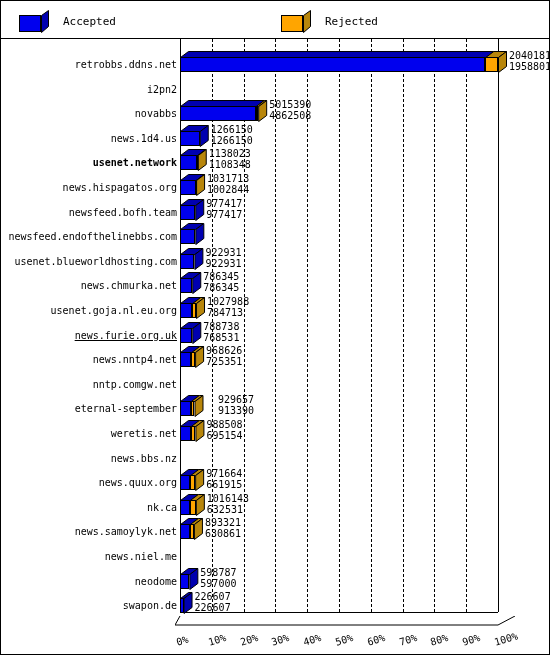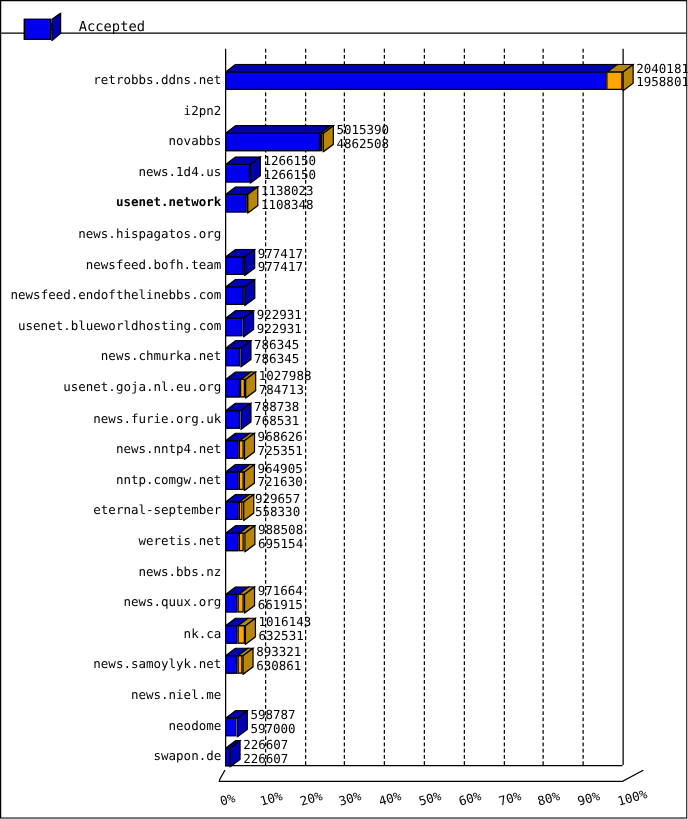--- a/index.html
+++ b/index.html
@@ -21,21 +21,21 @@
     border: 1px solid #000000;
     box-sizing: border-box;
     background: #ffffff;
   }
 
   
   #legend {
     position: absolute;
     left: 0; top: 0;
     width: 548px;
-    height: 26px;
+    height: 38px;
     border-bottom: 1px solid #000000;
     box-sizing: border-box;
   }
   .legend-entry {
     position: absolute;
     top: 8px;
     height: 24px;
     display: flex;
     align-items: center;
   }
@@ -205,37 +205,53 @@
         <div class="cube-side">
           <svg width="9" height="23" viewBox="0 0 9 23">
             <polygon points="0.5,5.5 7.5,0.5 7.5,16.5 0.5,22.5" fill="#0000b0" stroke="#000000" stroke-width="1"></polygon>
           </svg>
         </div>
         <div class="cube-front" style="background:#0000ee;"></div>
       </div>
       <div class="legend-label">Accepted</div>
     </div>
 
+    <div class="legend-entry" id="legend-rejected">
+      <div class="legend-cube">
+        <div class="cube-top">
+          <svg width="29" height="7" viewBox="0 0 29 7">
+            <polygon points="0.5,6.5 7.5,0.5 28.5,0.5 21.5,6.5" fill="#b8860b" stroke="#000000" stroke-width="1"></polygon>
+          </svg>
+        </div>
+        <div class="cube-side">
+          <svg width="9" height="23" viewBox="0 0 9 23">
+            <polygon points="0.5,5.5 7.5,0.5 7.5,16.5 0.5,22.5" fill="#b8860b" stroke="#000000" stroke-width="1"></polygon>
+          </svg>
+        </div>
+        <div class="cube-front" style="background:#ffa500;"></div>
+      </div>
+      <div class="legend-label">Rejected</div>
+    </div>
   </div>
 
   <div id="plot">
 
     <div id="cat-labels">
         <div class="cat-label" style="top: 20px;">retrobbs.ddns.net</div>
         <div class="cat-label" style="top: 44.6px; margin-left: 44px;">i2pn2</div>
         <div class="cat-label" style="top: 69.2px;">novabbs</div>
         <div class="cat-label" style="top: 93.8px;">news.1d4.us</div>
         <div class="cat-label" style="top: 118.4px; font-weight: bold;">usenet.network</div>
         <div class="cat-label" style="top: 143px;">news.hispagatos.org</div>
         <div class="cat-label" style="top: 167.6px;">newsfeed.bofh.team</div>
         <div class="cat-label" style="top: 192.2px;">newsfeed.endofthelinebbs.com</div>
         <div class="cat-label" style="top: 216.8px;">usenet.blueworldhosting.com</div>
         <div class="cat-label" style="top: 241.4px;">news.chmurka.net</div>
         <div class="cat-label" style="top: 266px;">usenet.goja.nl.eu.org</div>
-        <div class="cat-label" style="top: 290.6px;">news.furie.org.uk</div>
+        <div class="cat-label" style="top: 290.6px; text-decoration: underline;">news.furie.org.uk</div>
         <div class="cat-label" style="top: 315.2px;">news.nntp4.net</div>
         <div class="cat-label" style="top: 339.8px;">nntp.comgw.net</div>
         <div class="cat-label" style="top: 364.4px;">eternal-september</div>
         <div class="cat-label" style="top: 389px;">weretis.net</div>
         <div class="cat-label" style="top: 413.6px;">news.bbs.nz</div>
         <div class="cat-label" style="top: 438.2px;">news.quux.org</div>
         <div class="cat-label" style="top: 462.8px;">nk.ca</div>
         <div class="cat-label" style="top: 487.4px;">news.samoylyk.net</div>
         <div class="cat-label" style="top: 512px;">news.niel.me</div>
         <div class="cat-label" style="top: 536.6px;">neodome</div>
@@ -322,20 +338,37 @@
           <div class="seg" style="left: 0px; top: 0px; width: 27.7382px; height: 22px;"><svg width="27.738190377847225" height="22" viewBox="0 0 27.738190377847225 22">
               <polygon points="0.5,6.5 8.5,0.5 25.77565069326913,0.5 17.77565069326913,6.5" fill="#0000b0" stroke="#000" stroke-width="1"></polygon>
               <polygon points="17.77565069326913,6.5 25.77565069326913,0.5 26.238190377847225,0.5 18.238190377847225,6.5" fill="#b8860b" stroke="#000" stroke-width="1"></polygon>
               <polygon points="18.238190377847225,6.5 26.238190377847225,0.5 26.238190377847225,15.5 18.238190377847225,21.5" fill="#b8860b" stroke="#000" stroke-width="1"></polygon>
             </svg></div>
           <div class="val-labels" style="left: 28.7382px; top: 0px; width: 90px; height: 22px;">
             <span class="val-top">1138023</span>
             <span class="val-bot">1108348</span>
           </div>
         </div>
+        <div class="bar-row" style="top: 135px;">
+          <div class="seg" style="left: 0px; top: 0px; width: 15.6312px; height: 21px;">
+            <div class="face-front" style="width:15.63117598790343px;background:#0000ee;"></div>
+          </div>
+          <div class="seg" style="left: 15.6312px; top: 0px; width: 0.449977px; height: 21px;">
+            <div class="face-front" style="width:2px;background:#ffa500;"></div>
+          </div>
+          <div class="seg" style="left: 0px; top: 0px; width: 26.0812px; height: 22px;"><svg width="26.081152673803516" height="22" viewBox="0 0 26.081152673803516 22">
+              <polygon points="0.5,6.5 8.5,0.5 24.131175987903433,0.5 16.131175987903433,6.5" fill="#0000b0" stroke="#000" stroke-width="1"></polygon>
+              <polygon points="16.131175987903433,6.5 24.131175987903433,0.5 24.581152673803516,0.5 16.581152673803516,6.5" fill="#b8860b" stroke="#000" stroke-width="1"></polygon>
+              <polygon points="16.581152673803516,6.5 24.581152673803516,0.5 24.581152673803516,15.5 16.581152673803516,21.5" fill="#b8860b" stroke="#000" stroke-width="1"></polygon>
+            </svg></div>
+          <div class="val-labels" style="left: 27.0812px; top: 0px; width: 90px; height: 22px;">
+            <span class="val-top">1031713</span>
+            <span class="val-bot">1002844</span>
+          </div>
+        </div>
         <div class="bar-row" style="top: 159.6px;">
           <div class="seg" style="left: 0px; top: 0px; width: 15.2348px; height: 21px;">
             <div class="face-front" style="width:15.234849229360306px;background:#0000ee;"></div>
           </div>
           <div class="seg" style="left: 0px; top: 0px; width: 25.2348px; height: 22px;"><svg width="25.234849229360307" height="22" viewBox="0 0 25.234849229360307 22">
               <polygon points="0.5,6.5 8.5,0.5 23.734849229360307,0.5 15.734849229360306,6.5" fill="#0000b0" stroke="#000" stroke-width="1"></polygon>
               <polygon points="15.734849229360306,6.5 23.734849229360307,0.5 23.734849229360307,15.5 15.734849229360306,21.5" fill="#0000b0" stroke="#000" stroke-width="1"></polygon>
             </svg></div>
           <div class="val-labels" style="left: 26.2348px; top: 0px; width: 90px; height: 22px;">
             <span class="val-top">977417</span>
@@ -417,52 +450,35 @@
           <div class="seg" style="left: 0px; top: 0px; width: 25.0978px; height: 22px;"><svg width="25.097825257426827" height="22" viewBox="0 0 25.097825257426827 22">
               <polygon points="0.5,6.5 8.5,0.5 19.805935054706154,0.5 11.805935054706156,6.5" fill="#0000b0" stroke="#000" stroke-width="1"></polygon>
               <polygon points="11.805935054706156,6.5 19.805935054706154,0.5 23.597825257426827,0.5 15.597825257426825,6.5" fill="#b8860b" stroke="#000" stroke-width="1"></polygon>
               <polygon points="15.597825257426825,6.5 23.597825257426827,0.5 23.597825257426827,15.5 15.597825257426825,21.5" fill="#b8860b" stroke="#000" stroke-width="1"></polygon>
             </svg></div>
           <div class="val-labels" style="left: 26.0978px; top: 0px; width: 90px; height: 22px;">
             <span class="val-top">968626</span>
             <span class="val-bot">725351</span>
           </div>
         </div>
-        <div class="bar-row" style="top: 331.8px;">
-          <div class="seg" style="left: 0px; top: 0px; width: 11.2479px; height: 21px;">
-            <div class="face-front" style="width:11.247936397037577px;background:#0000ee;"></div>
-          </div>
-          <div class="seg" style="left: 11.2479px; top: 0px; width: 3.79189px; height: 21px;">
-            <div class="face-front" style="width:3.791890202720669px;background:#ffa500;"></div>
-          </div>
-          <div class="seg" style="left: 0px; top: 0px; width: 25.0398px; height: 22px;"><svg width="25.039826599758246" height="22" viewBox="0 0 25.039826599758246 22">
-              <polygon points="0.5,6.5 8.5,0.5 19.747936397037577,0.5 11.747936397037577,6.5" fill="#0000b0" stroke="#000" stroke-width="1"></polygon>
-              <polygon points="11.747936397037577,6.5 19.747936397037577,0.5 23.539826599758246,0.5 15.539826599758246,6.5" fill="#b8860b" stroke="#000" stroke-width="1"></polygon>
-              <polygon points="15.539826599758246,6.5 23.539826599758246,0.5 23.539826599758246,15.5 15.539826599758246,21.5" fill="#b8860b" stroke="#000" stroke-width="1"></polygon>
-            </svg></div>
-          <div class="val-labels" style="left: 26.0398px; top: 0px; width: 90px; height: 22px;">
-            <span class="val-top">964905</span>
-            <span class="val-bot">721630</span>
-          </div>
-        </div>
         <div class="bar-row" style="top: 356.4px;">
           <div class="seg" style="left: 0px; top: 0px; width: 10.8601px; height: 21px;">
             <div class="face-front" style="width:10.860135643800746px;background:#0000ee;"></div>
           </div>
           <div class="seg" style="left: 10.8601px; top: 0px; width: 3.63029px; height: 21px;">
             <div class="face-front" style="width:3.630285773075996px;background:#ffa500;"></div>
           </div>
           <div class="seg" style="left: 0px; top: 0px; width: 24.4904px; height: 22px;"><svg width="24.490421416876742" height="22" viewBox="0 0 24.490421416876742 22">
               <polygon points="0.5,6.5 8.5,0.5 19.360135643800746,0.5 11.360135643800746,6.5" fill="#0000b0" stroke="#000" stroke-width="1"></polygon>
               <polygon points="11.360135643800746,6.5 19.360135643800746,0.5 22.990421416876742,0.5 14.990421416876742,6.5" fill="#b8860b" stroke="#000" stroke-width="1"></polygon>
               <polygon points="14.990421416876742,6.5 22.990421416876742,0.5 22.990421416876742,15.5 14.990421416876742,21.5" fill="#b8860b" stroke="#000" stroke-width="1"></polygon>
             </svg></div>
-          <div class="val-labels" style="left: 24px; top: 0px; width: 90px; height: 22px;">
+          <div class="val-labels" style="left: 38px; top: 0px; width: 90px; height: 22px;">
             <span class="val-top">929657</span>
-            <span class="val-bot">558330</span>
+            <span class="val-bot">913390</span>
           </div>
         </div>
         <div class="bar-row" style="top: 381px;">
           <div class="seg" style="left: 0px; top: 0px; width: 10.8353px; height: 21px;">
             <div class="face-front" style="width:10.835259035996646px;background:#0000ee;"></div>
           </div>
           <div class="seg" style="left: 10.8353px; top: 0px; width: 4.57246px; height: 21px;">
             <div class="face-front" style="width:4.572463913385754px;background:#ffa500;"></div>
           </div>
           <div class="seg" style="left: 0px; top: 0px; width: 25.4077px; height: 22px;"><svg width="25.4077229493824" height="22" viewBox="0 0 25.4077229493824 22">

